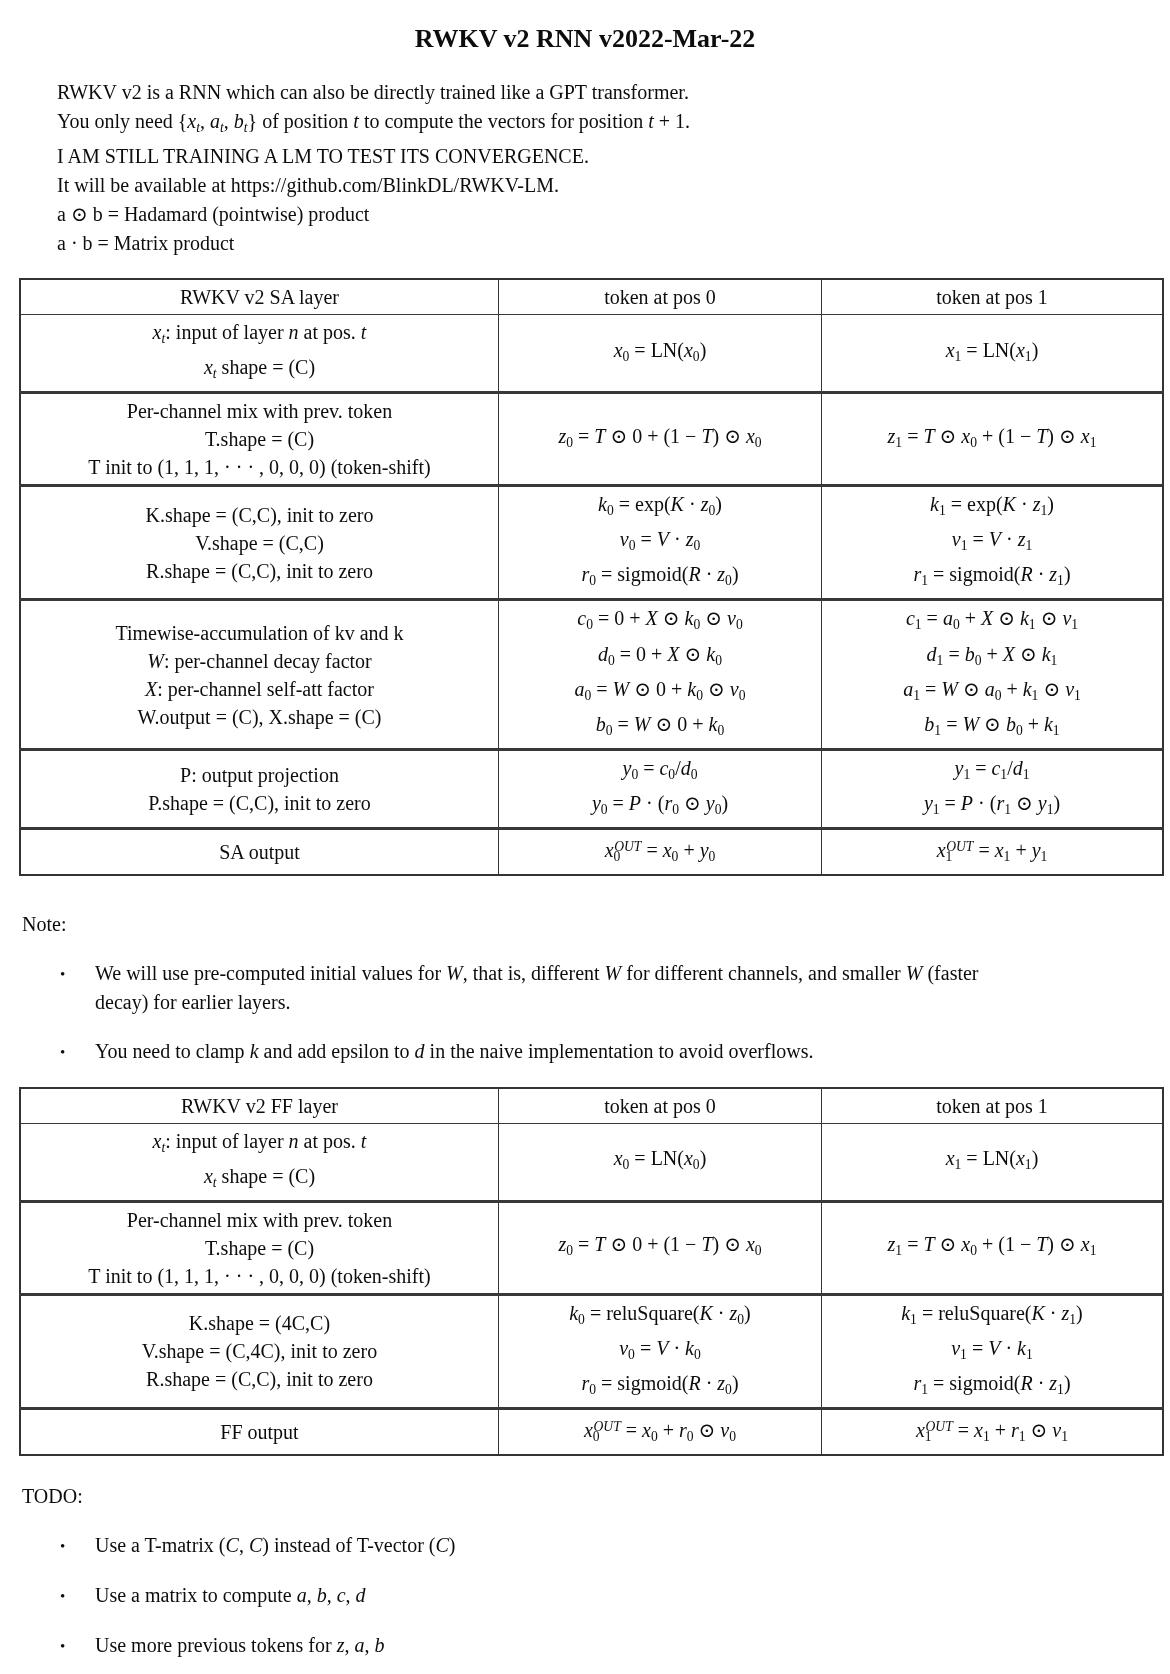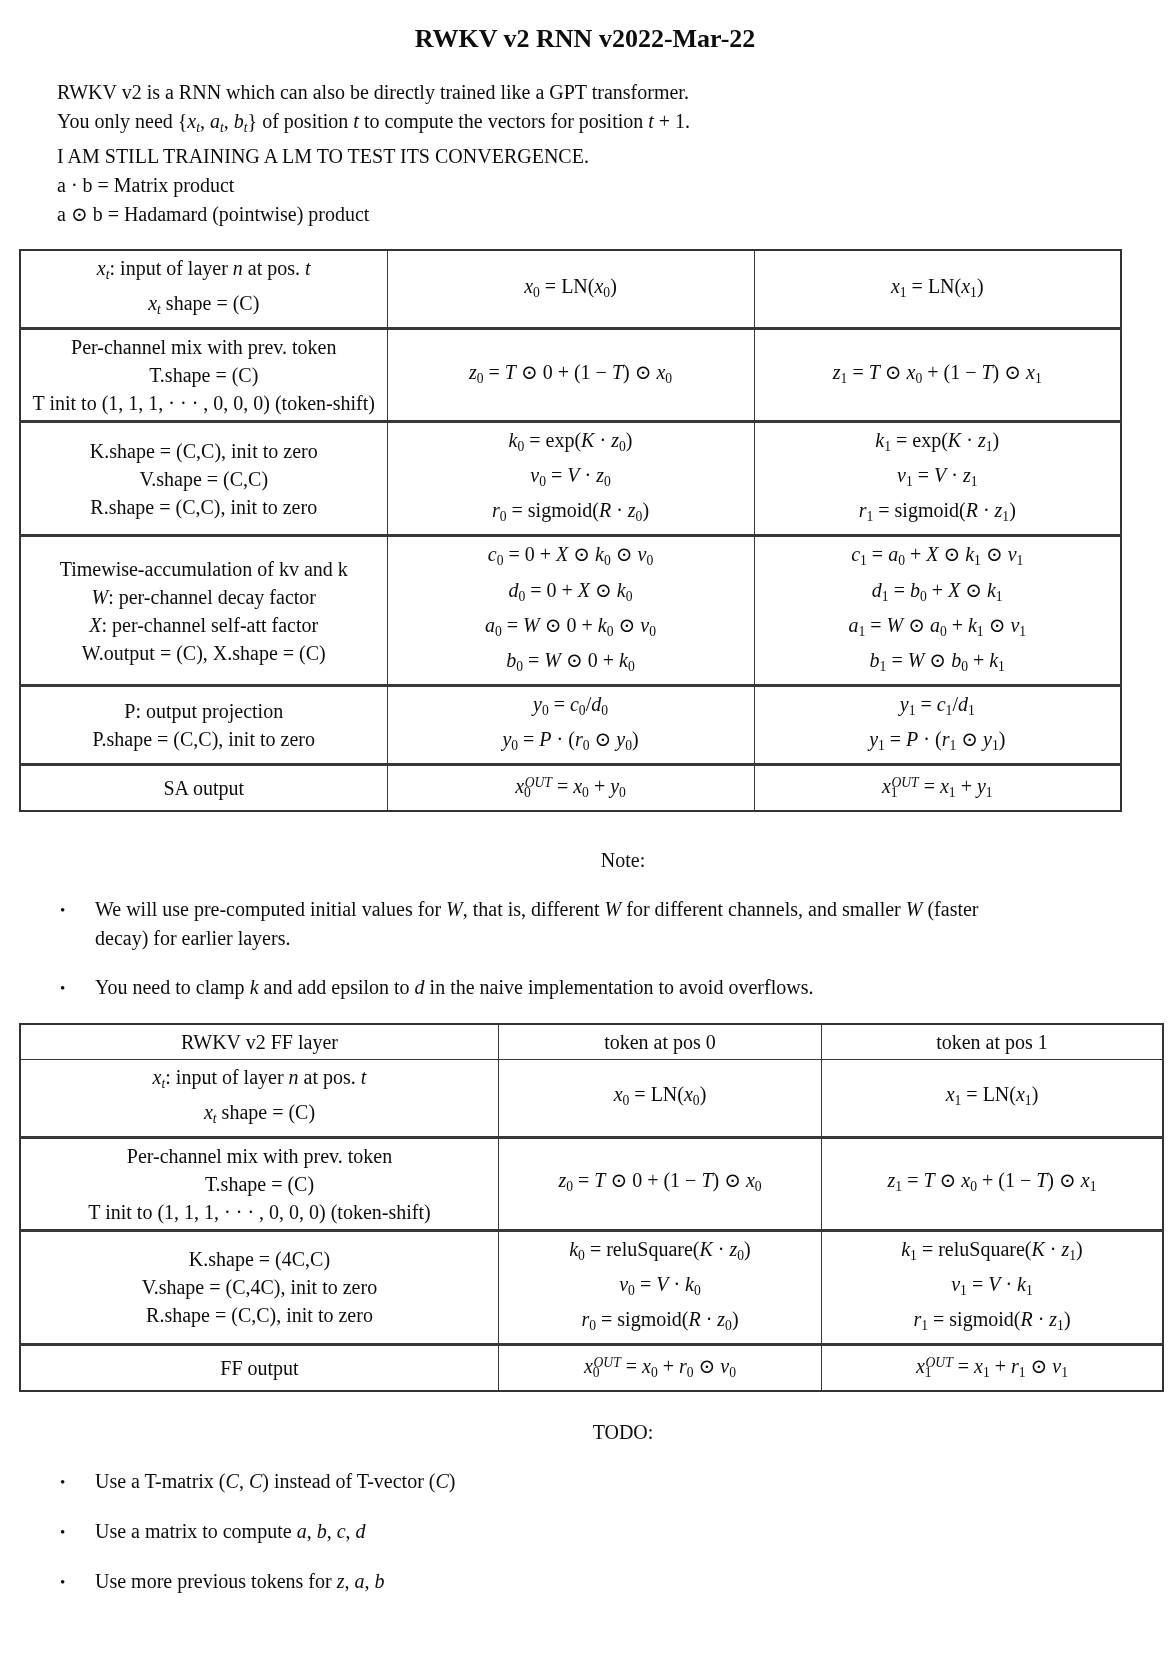--- a/index.html
+++ b/index.html
@@ -23,21 +23,21 @@
     border:2.5px solid #333333;
   }
   table.grid th, table.grid td {
     border:1.5px solid #383838;
     font-weight:normal; text-align:center; vertical-align:middle;
     padding:3px 6px; overflow:hidden;
   }
   table.grid tr.thick td { border-top-width:3px; }
   .c1 { width:465px; } .c2 { width:310px; } .c3 { width:328px; }
 
-  .heading { margin-left:76px; line-height:29px;text-align:center; }
+  .heading { margin-left:22px; line-height:29px; }
   .note-heading { margin-top:34px; }
   .todo-heading { margin-top:26px; }
 
   .bullet { display:flex; margin:20px 50px 0 60px; line-height:29px; }
   .bullet .dot { flex:none; width:35px; font-size:15px; padding-top:1px; }
   .bullet .btext { flex:0 1 auto; }
   .note-bullet .btext { max-width:940px; }
   .todo-bullet { margin-top:20px; }
 
   sub { font-size:68%; vertical-align:-0.3em; }
@@ -47,26 +47,32 @@
 </style>
 </head>
 <body>
 
 <div class="title">RWKV v2 RNN v2022-Mar-22</div>
 
 <div class="intro">
   <div class="ln">RWKV v2 is a RNN which can also be directly trained like a GPT transformer.</div>
   <div class="ln">You only need {<i>x</i><sub><i>t</i></sub>, <i>a</i><sub><i>t</i></sub>, <i>b</i><sub><i>t</i></sub>} of position <i>t</i> to compute the vectors for position <i>t</i> + 1.</div>
   <div class="ln">I AM STILL TRAINING A LM TO TEST ITS CONVERGENCE.</div>
+  <div class="ln">It will be available at https://github.com/BlinkDL/RWKV-LM.</div>
+  <div class="ln">a ⊙ b = Hadamard (pointwise) product</div>
   <div class="ln">a · b = Matrix product</div>
-  <div class="ln">a ⊙ b = Hadamard (pointwise) product</div>
 </div>
 
 <table class="grid">
   <tbody>
+      <tr>
+    <th class="c1">RWKV v2 SA layer</th>
+    <th class="c2">token at pos 0</th>
+    <th class="c3">token at pos 1</th>
+  </tr>
   <tr>
     <td>
           <div class="ln"><i>x</i><sub><i>t</i></sub>: input of layer <i>n</i> at pos. <i>t</i></div>
           <div class="ln"><i>x</i><sub><i>t</i></sub> shape = (C)</div>
         </td>
     <td>
           <div class="ln"><i>x</i><sub>0</sub> = LN(<i>x</i><sub>0</sub>)</div>
         </td>
     <td>
           <div class="ln"><i>x</i><sub>1</sub> = LN(<i>x</i><sub>1</sub>)</div>

